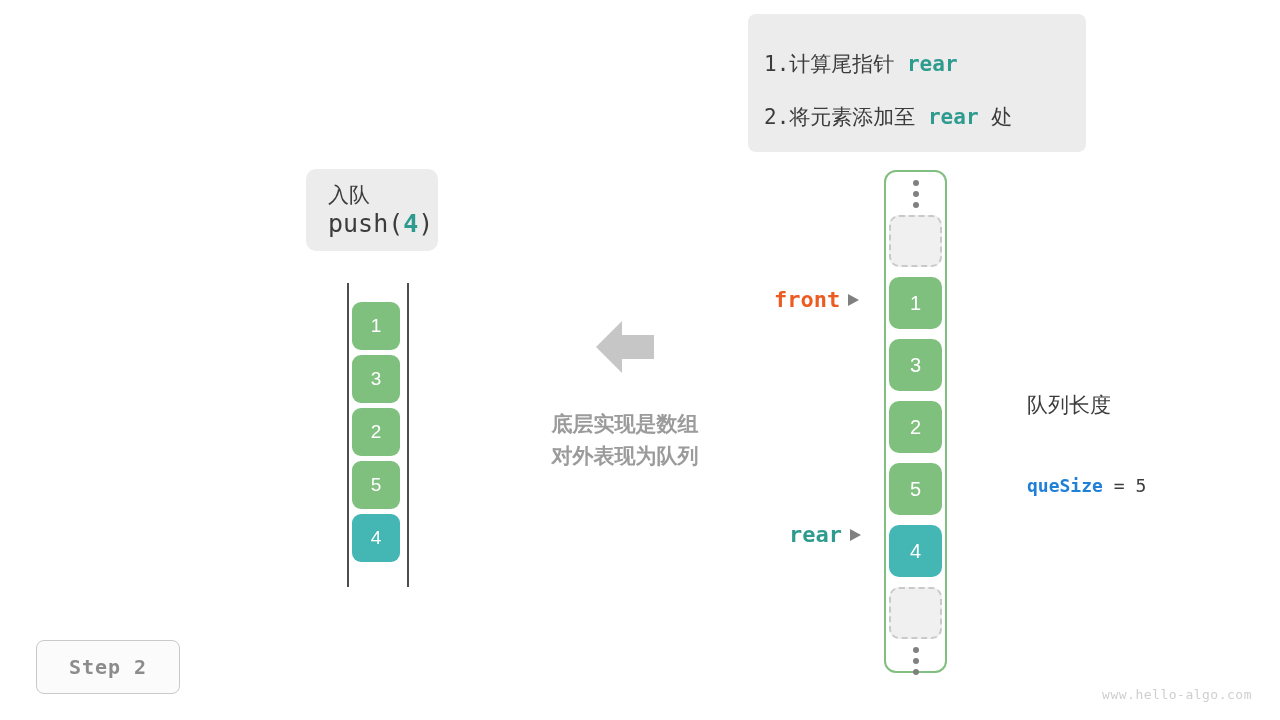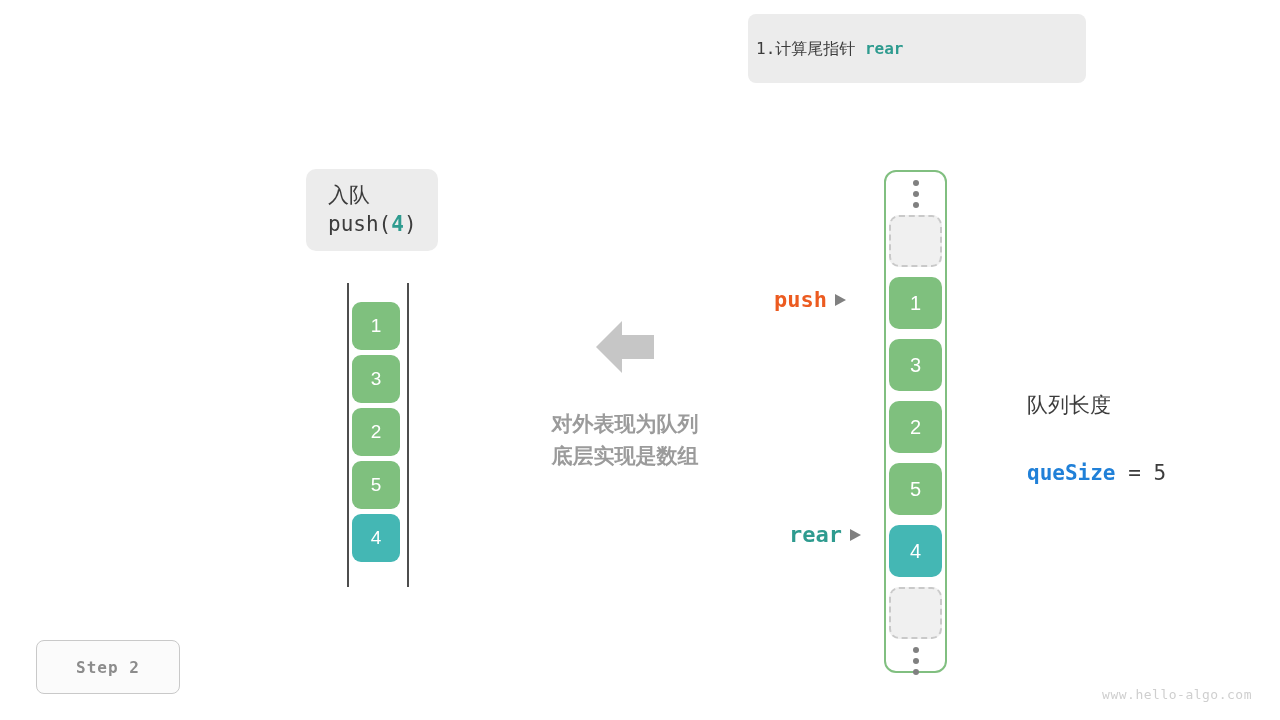--- a/index.html
+++ b/index.html
@@ -21,26 +21,27 @@
     left: 748px;
     top: 14px;
     width: 338px;
     padding: 16px 0 16px 0;
     background: #ececec;
     border-radius: 8px;
     box-sizing: border-box;
   }
   #instruction-panel .line {
     font-family: "DejaVu Sans Mono", "Liberation Mono", monospace;
-    font-size: 16px;
+    font-size: 21px;
     color: #3c3c3c;
     line-height: 37px;
     white-space: pre;
-    padding-left: 8px;
+    padding-left: 16px;
     letter-spacing: 0px;
+    margin-top: 16px;
   }
   .kw-teal { color: #2e9b8f; font-weight: bold; }
   .kw-blue { color: #2080d8; font-weight: bold; }
 
   
   #operation-callout {
     position: absolute;
     left: 306px;
     top: 169px;
     width: 132px;
@@ -51,21 +52,21 @@
     padding: 12px 0 0 22px;
   }
   #operation-callout .op-title {
     font-size: 21px;
     color: #3c3c3c;
     line-height: 28px;
     white-space: pre;
   }
   #operation-callout .op-code {
     font-family: "DejaVu Sans Mono", "Liberation Mono", monospace;
-    font-size: 21px;
+    font-size: 25px;
     color: #3c3c3c;
     line-height: 30px;
     white-space: pre;
   }
   .num-teal { color: #2e9b8f; font-weight: bold; }
 
   
   #queue-view {
     position: absolute;
     left: 340px;
@@ -192,43 +193,44 @@
     top: 354px;
     white-space: pre;
   }
   #size-annotation .size-title {
     font-size: 21px;
     color: #3c3c3c;
     line-height: 30px;
   }
   #size-annotation .size-expr {
     font-family: "DejaVu Sans Mono", "Liberation Mono", monospace;
-    font-size: 21px;
+    font-size: 18px;
     color: #3c3c3c;
     line-height: 34px;
+    margin-top: 13px;
   }
 
   
   #step-badge {
     position: absolute;
     left: 36px;
     top: 640px;
     width: 144px;
     height: 54px;
     border: 1px solid #c9c9c9;
     border-radius: 8px;
     background: #fbfbfb;
     display: flex;
     align-items: center;
     justify-content: center;
     box-sizing: border-box;
   }
   #step-badge span {
     font-family: "DejaVu Sans Mono", "Liberation Mono", monospace;
-    font-size: 16px;
+    font-size: 20px;
     font-weight: bold;
     color: #8c8c8c;
     letter-spacing: 1px;
   }
 
   
   #watermark {
     position: absolute;
     right: 28px;
     bottom: 18px;
@@ -237,20 +239,21 @@
     color: #cfcfcf;
     letter-spacing: 0.5px;
     text-align: center;
   }
 </style>
 </head>
 <body>
 
 <div id="instruction-panel">
   <div class="line"><span>1.</span><span>计算尾指针 </span><span class="kw-teal">rear</span><span></span></div>
+  <div class="line"><span>2.</span><span>将元素添加至 </span><span class="kw-teal">rear</span><span> 处</span></div>
 </div>
 
 <div id="operation-callout">
   <div class="op-title">入队</div>
   <div class="op-code"><span>push(</span><span class="num-teal">4</span><span>)</span></div>
 </div>
 
 <div id="queue-view">
   <div class="rail left"></div>
   <div class="rail right"></div>
@@ -263,22 +266,22 @@
   </div>
 </div>
 
 <div id="transform-arrow">
   <svg width="58" height="54" viewBox="0 0 58 54">
     <polygon points="0,27 26,1 26,15 58,15 58,39 26,39 26,53" fill="#c6c6c6"></polygon>
   </svg>
 </div>
 
 <div id="caption-block">
+  <div>底层实现是数组</div>
   <div>对外表现为队列</div>
-  <div>底层实现是数组</div>
 </div>
 
 <div id="array-container">
   <div class="ellipsis">
     <span></span>
       <span></span>
       <span></span>
   </div>
   <div class="slots">
     <div class="cell empty"></div>
@@ -290,21 +293,21 @@
     <div class="cell empty"></div>
   </div>
   <div class="ellipsis">
     <span></span>
       <span></span>
       <span></span>
   </div>
 </div>
 
 <div class="pointer" id="pointer-front">
-  <span>push</span>
+  <span>front</span>
   <span class="tip"></span>
 </div>
 <div class="pointer" id="pointer-rear">
   <span>rear</span>
   <span class="tip"></span>
 </div>
 
 <div id="size-annotation">
   <div class="size-title">队列长度</div>
   <div class="size-expr"><span class="kw-blue">queSize</span><span> = </span><span>5</span></div>

